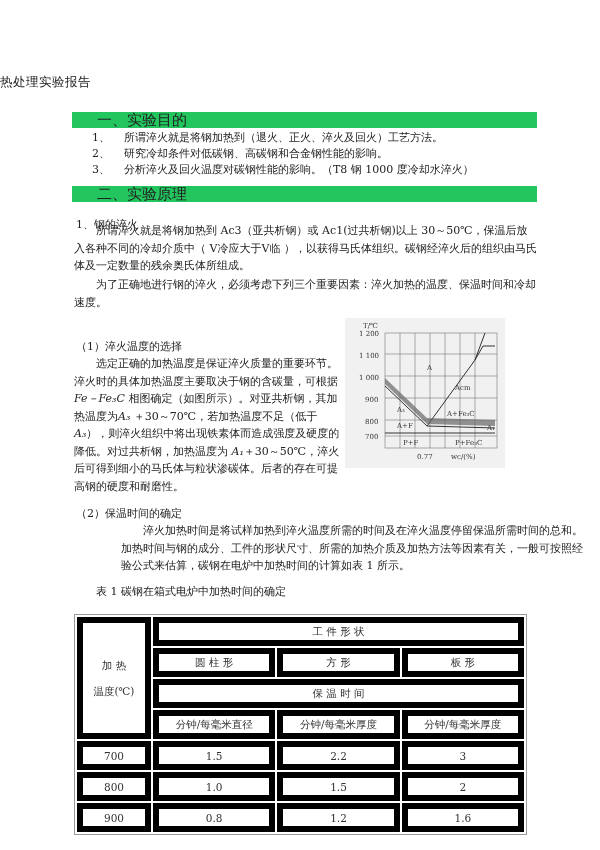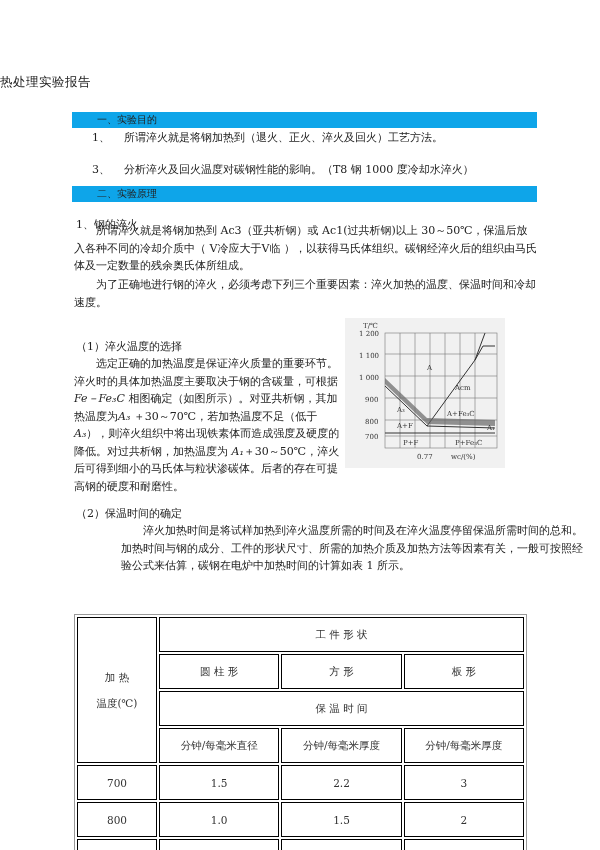--- a/index.html
+++ b/index.html
@@ -2,46 +2,49 @@
 <html><head>
 <meta charset="utf-8">
 <style>
   html, body { margin: 0; padding: 0; background: #ffffff; }
   body { width: 600px; height: 850px; position: relative; overflow: hidden;
          font-family: "DejaVu Serif", "Liberation Serif", serif; color: #222; }
   .page { position: absolute; left: 0; top: 0; width: 600px; height: 850px; }
   .title { position: absolute; left: 0; width: 600px; top: 74px; text-align: left;
            font-size: 12.5px; letter-spacing: 0.5px; }
   .section-bar { position: absolute; left: 72px; width: 465px; height: 16px;
-                 background: #0ea5e9; font-size: 10px; line-height: 16px;
+                 background: #22c55e; font-size: 15px; line-height: 16px;
                  box-sizing: border-box; padding-left: 25px; }
   .line { position: absolute; font-size: 11px; line-height: 14px; white-space: nowrap; }
   .para { position: absolute; font-size: 11px; line-height: 17.5px; }
   .num { display: inline-block; width: 32px; }
   .indent { text-indent: 22px; }
   .it { font-style: italic; font-family: "DejaVu Serif", serif; }
   table.t1 { position: absolute; left: 74px; top: 614px; width: 453px;
              border-collapse: separate; border-spacing: 2px; font-size: 10.5px;
              border: 1px solid #999; }
-  table.t1 td { border: 1px solid #000000; text-align: center; height: 17px; padding: 8px;
+  table.t1 td { border: 6px solid #000000; text-align: center; height: 17px; padding: 0;
                 color: #333; }
   .chart { position: absolute; left: 345px; top: 318px; width: 160px; height: 150px;
            background: #f3f3f3; }
   .caption { position: absolute; font-size: 11px; }
 </style>
 </head>
 <body>
 
 <div class="page">
 
   <div class="title">热处理实验报告</div>
 
   <div class="section-bar" style="top:112px;">一、实验目的</div>
   <div class="line" style="left:92px; top:131px;">
     <span class="num">1、</span><span>所谓淬火就是将钢加热到（退火、正火、淬火及回火）工艺方法。</span>
+  </div>
+  <div class="line" style="left:92px; top:147px;">
+    <span class="num">2、</span><span>研究冷却条件对低碳钢、高碳钢和合金钢性能的影响。</span>
   </div>
   <div class="line" style="left:92px; top:163px;">
     <span class="num">3、</span><span>分析淬火及回火温度对碳钢性能的影响。（T8 钢 1000 度冷却水淬火）</span>
   </div>
 
   <div class="section-bar" style="top:186px;">二、实验原理</div>
   <div class="line" style="left:76px; top:218px; font-weight:normal;">1、钢的淬火</div>
   <div class="para indent" style="left:74px; top:222px; width:463px;">所谓淬火就是将钢加热到 Ac3（亚共析钢）或 Ac1(过共析钢)以上 30～50℃，保温后放入各种不同的冷却介质中（ V冷应大于V临 ），以获得马氏体组织。碳钢经淬火后的组织由马氏体及一定数量的残余奥氏体所组成。</div>
   <div class="para indent" style="left:74px; top:276px; width:463px;">为了正确地进行钢的淬火，必须考虑下列三个重要因素：淬火加热的温度、保温时间和冷却速度。</div>
 
@@ -97,20 +100,21 @@
         <text x="142" y="112">A₁</text>
         <text x="58" y="127">P+F</text>
         <text x="110" y="127">P+Fe₃C</text>
       </g>
     </svg>
   </div>
 
   <div class="line" style="left:76px; top:507px;">（2）保温时间的确定</div>
   <div class="para indent" style="left:74px; top:522px; width:463px;margin-left:47px;">淬火加热时间是将试样加热到淬火温度所需的时间及在淬火温度停留保温所需时间的总和。加热时间与钢的成分、工件的形状尺寸、所需的加热介质及加热方法等因素有关，一般可按照经验公式来估算，碳钢在电炉中加热时间的计算如表 1 所示。</div>
 
+  <div class="caption" style="left:96px; top:584px;">表 1  碳钢在箱式电炉中加热时间的确定</div>
 
   <table class="t1">
     <tbody>
         <tr>
       <td rowspan="4" style="width:62px; line-height:26px;">
         <div>加 热</div>
         <div>温度(℃)</div>
       </td>
       <td colspan="3">工 件 形 状</td>
     </tr>

